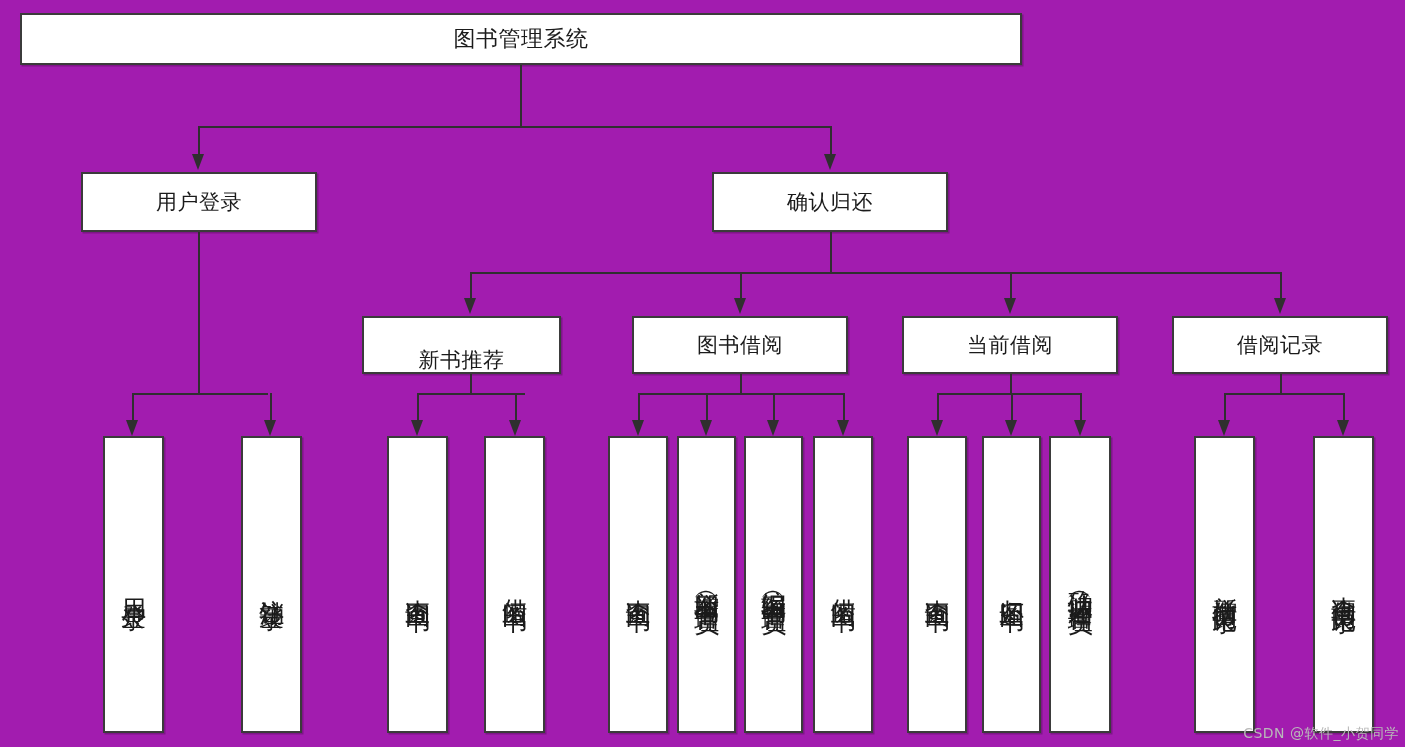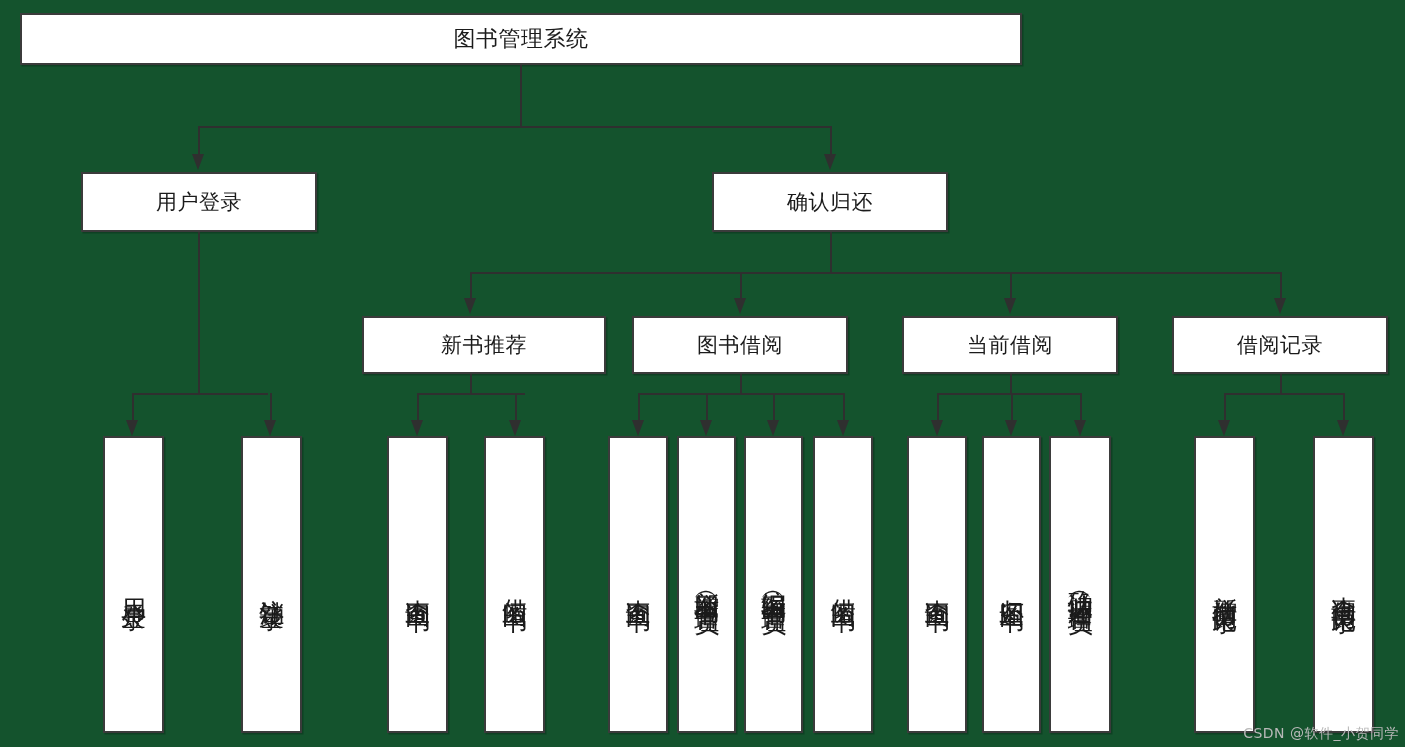--- a/index.html
+++ b/index.html
@@ -5,21 +5,21 @@
 <style>
   html,body{margin:0;padding:0;background:#ffffff;}
   body{
     font-family:"DejaVu Sans","Liberation Sans",sans-serif;
     -webkit-font-smoothing:antialiased;
   }
   #canvas{
     position:relative;
     width:1405px;
     height:747px;
-    background:#14532d;
+    background:#a21caf;
     overflow:hidden;
   }
 
   
   .node{
     position:absolute;
     box-sizing:border-box;
     background:#ffffff;
     border:2px solid #3b3b3b;
     box-shadow:1.5px 1.5px 0 rgba(0,0,0,0.22);
@@ -130,21 +130,21 @@
 
   <div class="vline" style="left:740px; top:272px; height:26px;"></div>
   <div class="arrow" style="left:734px; top:298px;"></div>
 
   <div class="vline" style="left:1010px; top:272px; height:26px;"></div>
   <div class="arrow" style="left:1004px; top:298px;"></div>
 
   <div class="vline" style="left:1280px; top:272px; height:26px;"></div>
   <div class="arrow" style="left:1274px; top:298px;"></div>
 
-  <div class="node horiz" style="left:362px; top:316px; width:244px; height:58px;">
+  <div class="node horiz" style="left:362px; top:316px; width:199px; height:58px;align-items:flex-end;">
     <span class="lbl">新书推荐</span>
   </div>
 
   <div class="node horiz" style="left:632px; top:316px; width:216px; height:58px;">
     <span class="lbl">图书借阅</span>
   </div>
 
   <div class="node horiz" style="left:902px; top:316px; width:216px; height:58px;">
     <span class="lbl">当前借阅</span>
   </div>

